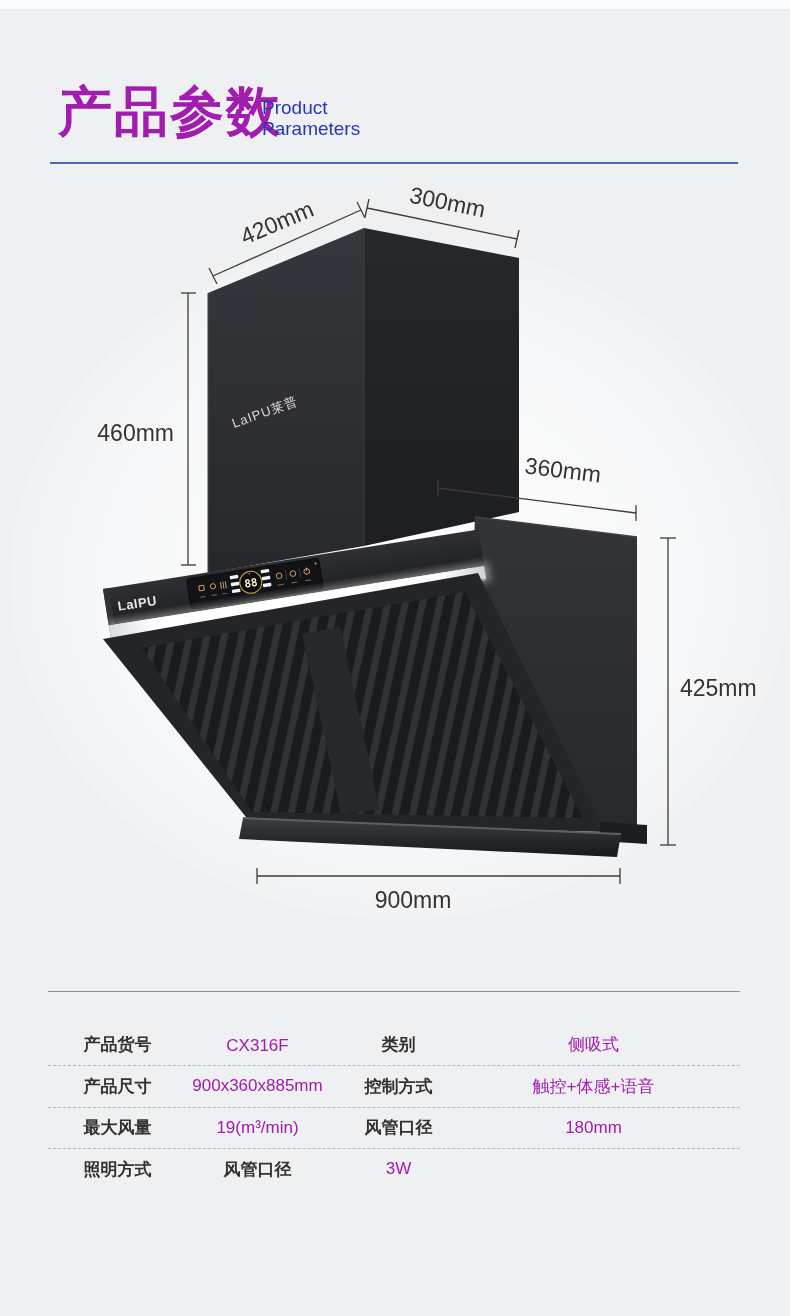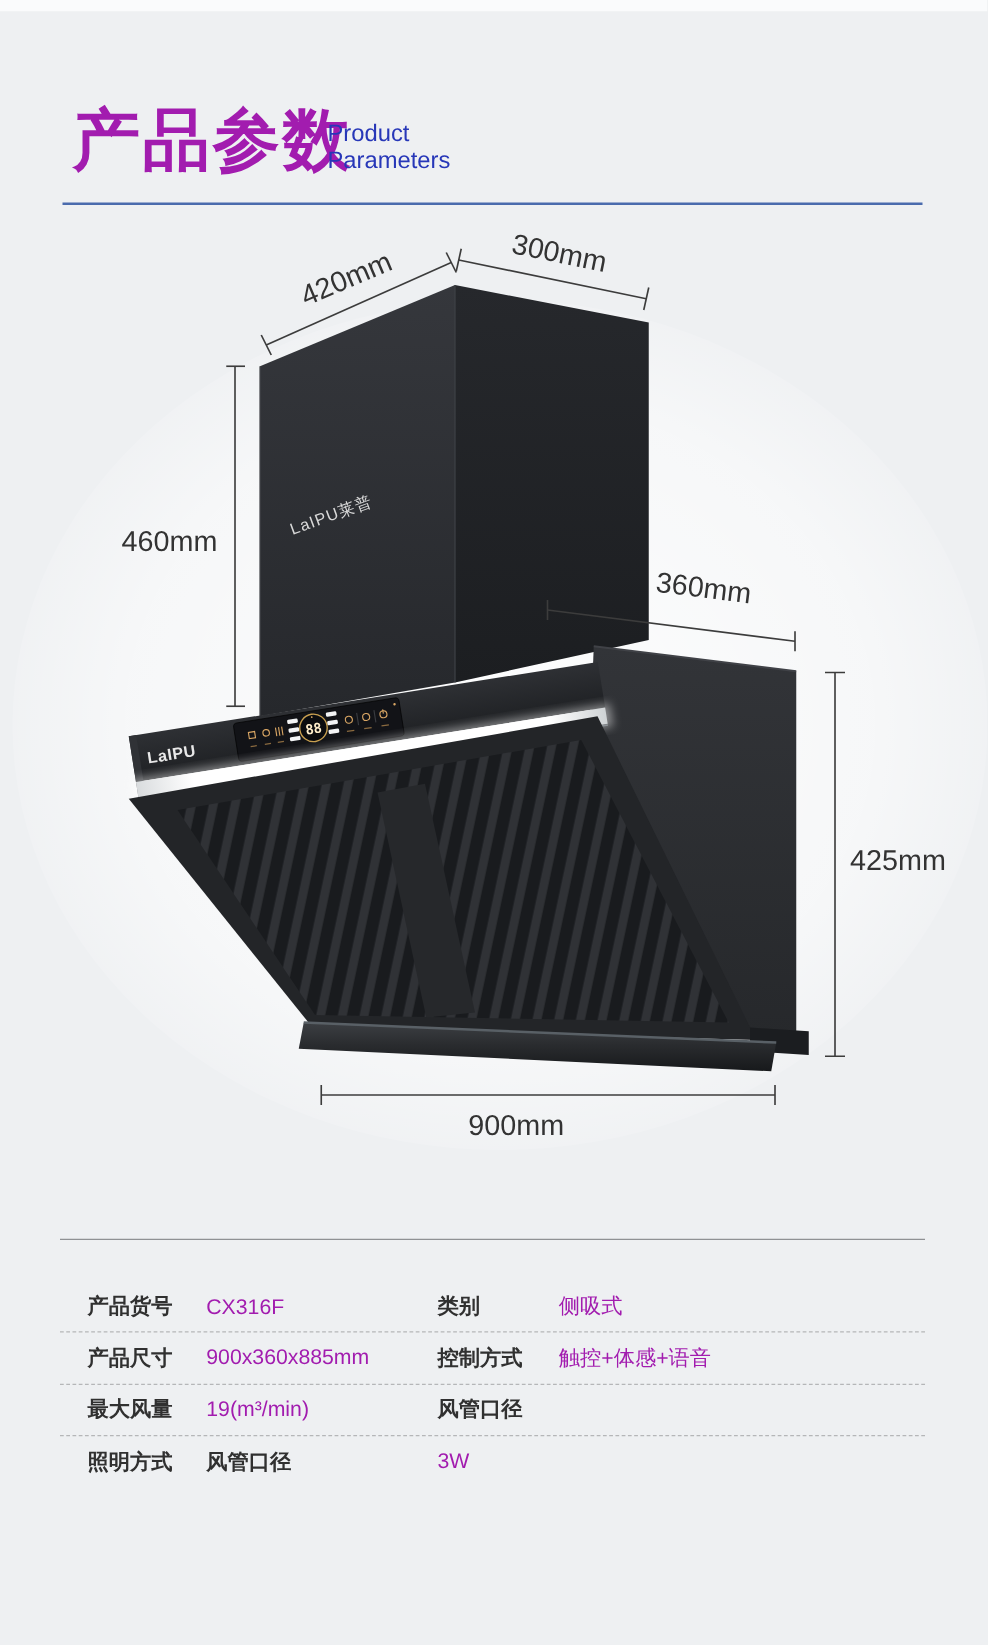--- a/index.html
+++ b/index.html
@@ -30,20 +30,21 @@
     border-top:1px solid #8f9194;
   }
   .spec-row{
     display:grid;
     grid-template-columns:95px 185px 97px 1fr;
     padding-left:22px;
     align-items:center;
     height:40.5px;
     border-bottom:1px dashed #b5b6b8;
     font-size:17px;
+    text-align:center;
   }
   .spec-row.first{height:64px;align-items:end;padding-bottom:9px;}
   .spec-row.last{border-bottom:none;}
   .spec-label{font-weight:700;color:#303030;}
   .spec-value{font-weight:400;color:#a21caf;}
 </style>
 </head>
 <body>
 
 <div class="top-strip"></div>
@@ -244,19 +245,20 @@
   <div class="spec-row">
     <span class="spec-label">产品尺寸</span>
     <span class="spec-value">900x360x885mm</span>
     <span class="spec-label">控制方式</span>
     <span class="spec-value">触控+体感+语音</span>
   </div>
   <div class="spec-row">
     <span class="spec-label">最大风量</span>
     <span class="spec-value">19(m³/min)</span>
     <span class="spec-label">风管口径</span>
+    <span class="spec-value">180mm</span>
   </div>
   <div class="spec-row last">
     <span class="spec-label">照明方式</span>
     <span class="spec-label">风管口径</span>
     <span class="spec-value">3W</span>
   </div>
 </div>
 
 </body></html>

